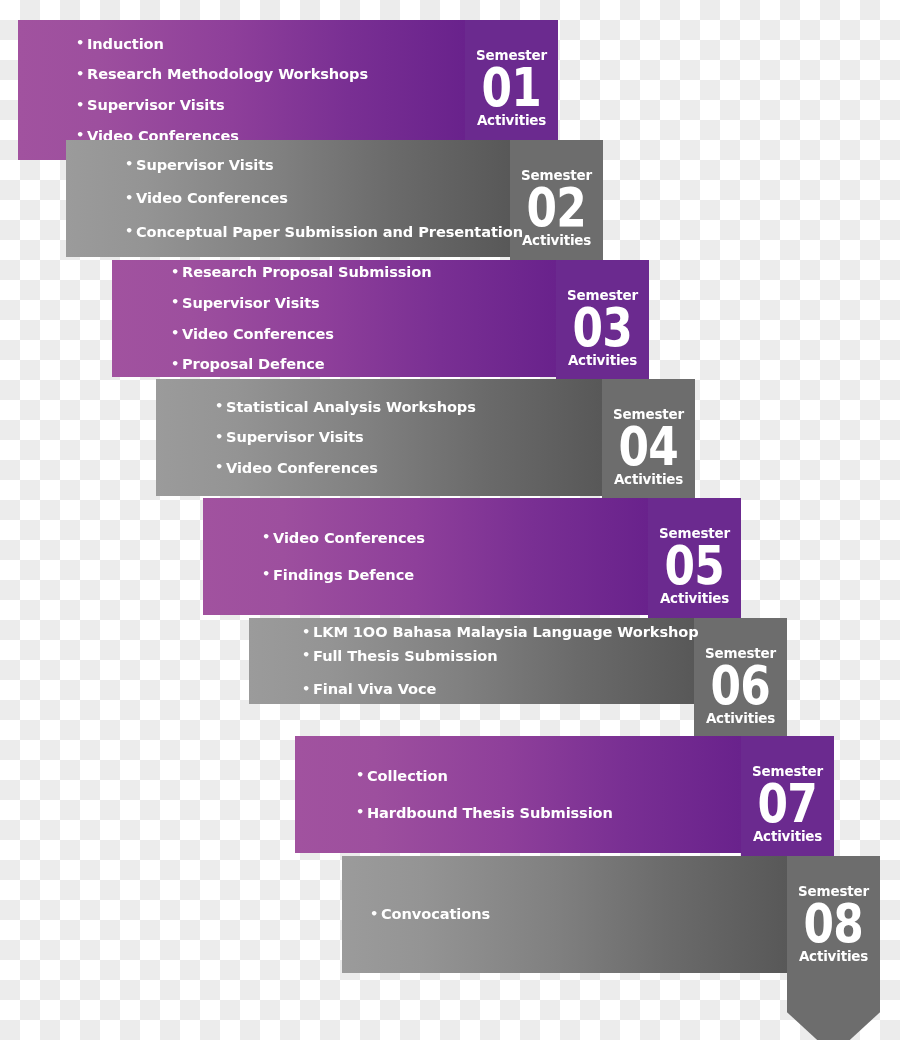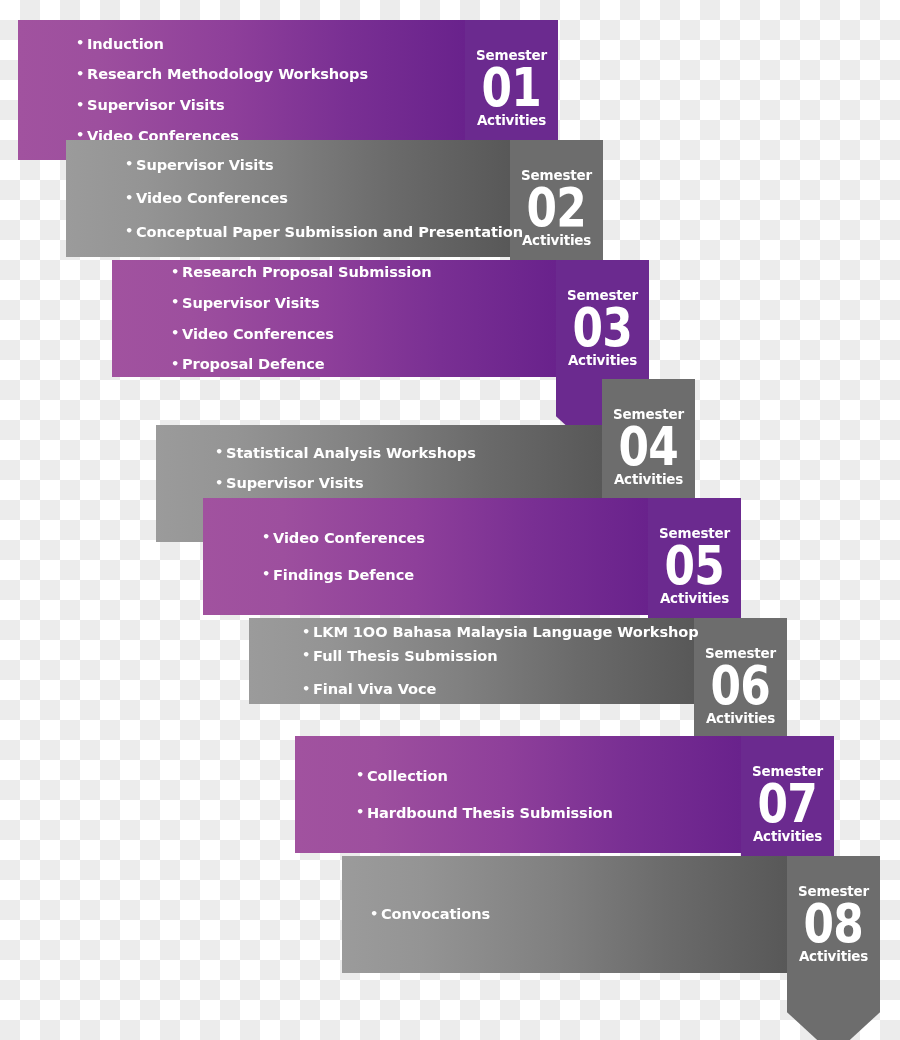--- a/index.html
+++ b/index.html
@@ -163,21 +163,21 @@
             <li class="bullet-item" style="margin-top: 16px;">Proposal Defence</li>
           </ul>
         </div>
       </div>
       <div class="step gray" style="left: 0px; top: 0px;">
         <div class="badge" style="left: 602px; top: 379px; width: 93px; height: 170px; padding-top: 29px;">
           <div class="badge-sem">Semester</div>
           <div class="badge-num">04</div>
           <div class="badge-act">Activities</div>
         </div>
-        <div class="step-body" style="left: 156px; top: 379px; width: 446px; height: 117px; padding-left: 59px; margin-top: 46px;">
+        <div class="step-body" style="left: 156px; top: 379px; width: 446px; height: 117px; padding-left: 59px;">
           <ul class="bullet-list">
             <li class="bullet-item">Statistical Analysis Workshops</li>
             <li class="bullet-item" style="margin-top: 16px;">Supervisor Visits</li>
             <li class="bullet-item" style="margin-top: 16px;">Video Conferences</li>
           </ul>
         </div>
       </div>
       <div class="step purple" style="left: 0px; top: 0px;">
         <div class="badge" style="left: 648px; top: 498px; width: 93px; height: 170px; padding-top: 29px;">
           <div class="badge-sem">Semester</div>

